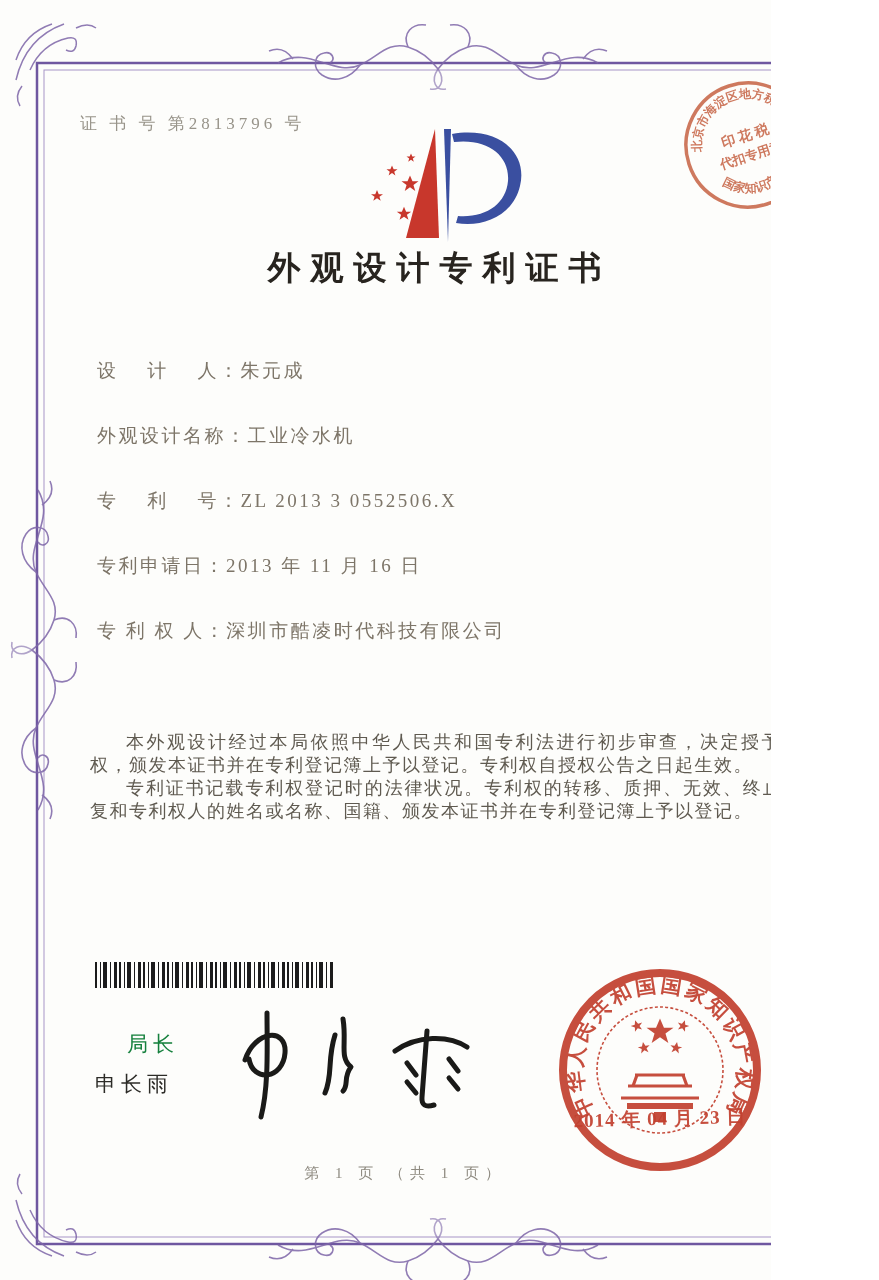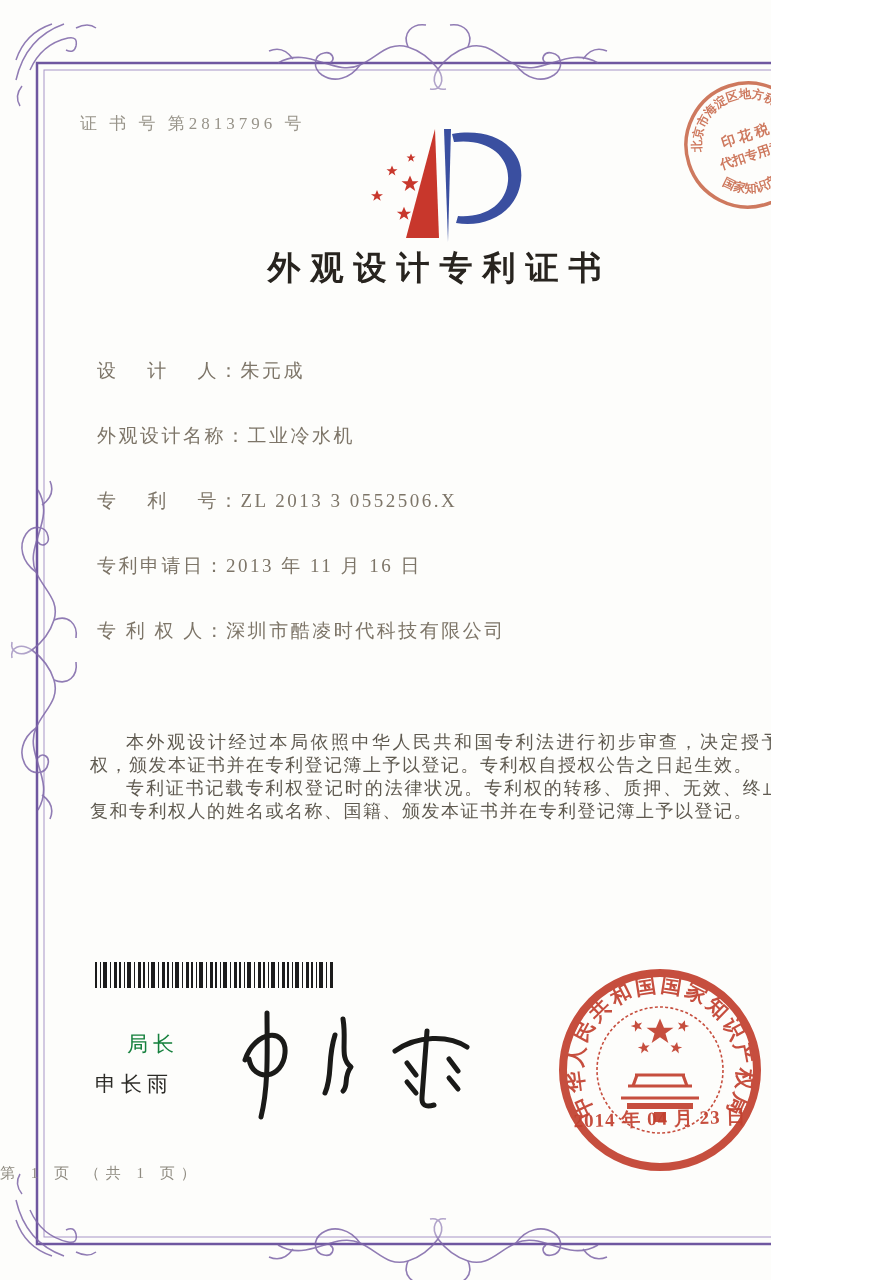--- a/index.html
+++ b/index.html
@@ -29,21 +29,21 @@
       #1b1b1b 15px 16px,transparent 16px 19px,
       #1b1b1b 19px 22px,transparent 22px 24px);
   }
   
   .sig-title{left:95px;top:1030px;font-size:21px;letter-spacing:5px;color:#15803d;margin-left:32px;}
   .sig-name{left:95px;top:1070px;font-size:21px;letter-spacing:5px;color:#2c2b27;}
   
   .seal-date{left:540px;top:1106px;width:240px;text-align:center;font-size:19px;font-weight:bold;
              color:#c2402f;letter-spacing:1px;transform:rotate(-1.5deg);opacity:.92;}
   
-  .footer{left:0;top:1164px;width:810px;text-align:left;font-size:15px;letter-spacing:6px;color:#8f8b81;}
+  .footer{left:0;top:1164px;width:810px;text-align:center;font-size:15px;letter-spacing:6px;color:#8f8b81;}
   svg{display:block;}
 </style>
 </head>
 <body>
 
 <div class="page">
 
   <svg width="0" height="0" aria-hidden="true">
     <defs>
       <polygon id="star" points="0,-10 2.94,-3.09 10,-3.09 4.05,1.18 6.18,8.09 0,3.82 -6.18,8.09 -4.05,1.18 -10,-3.09 -2.94,-3.09"></polygon>

